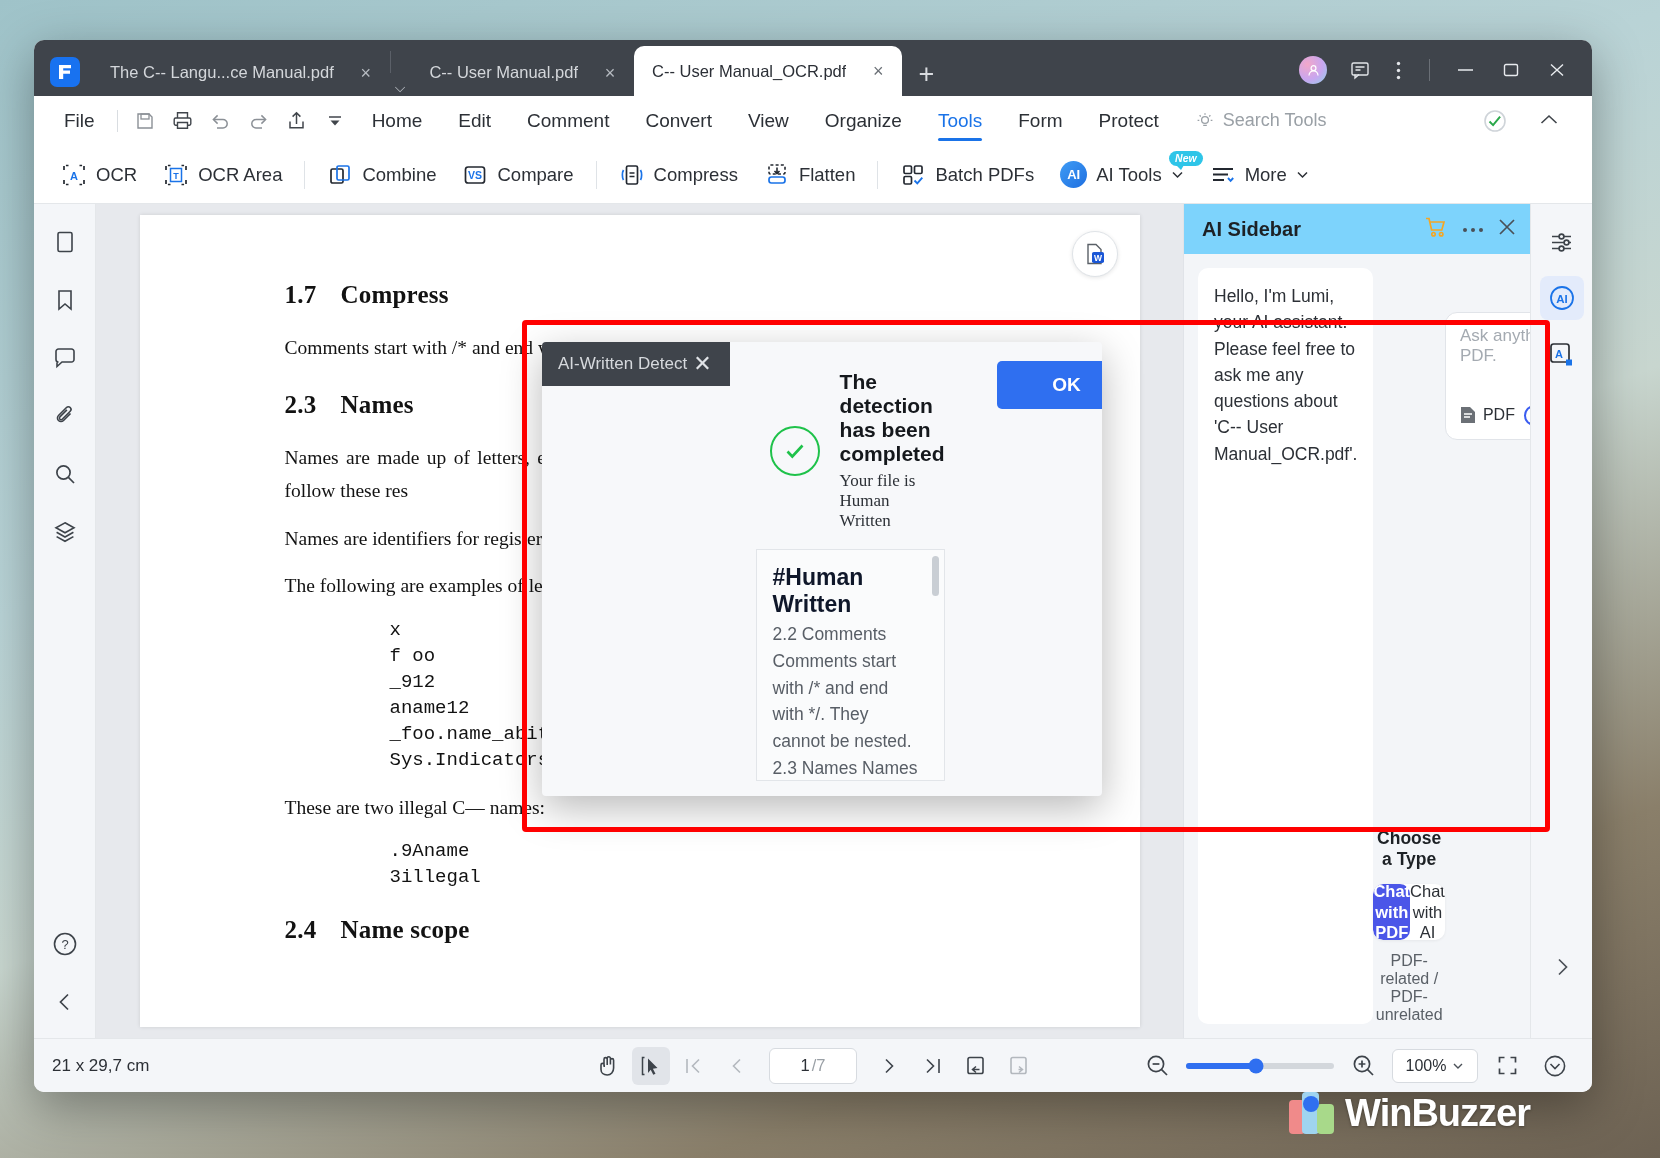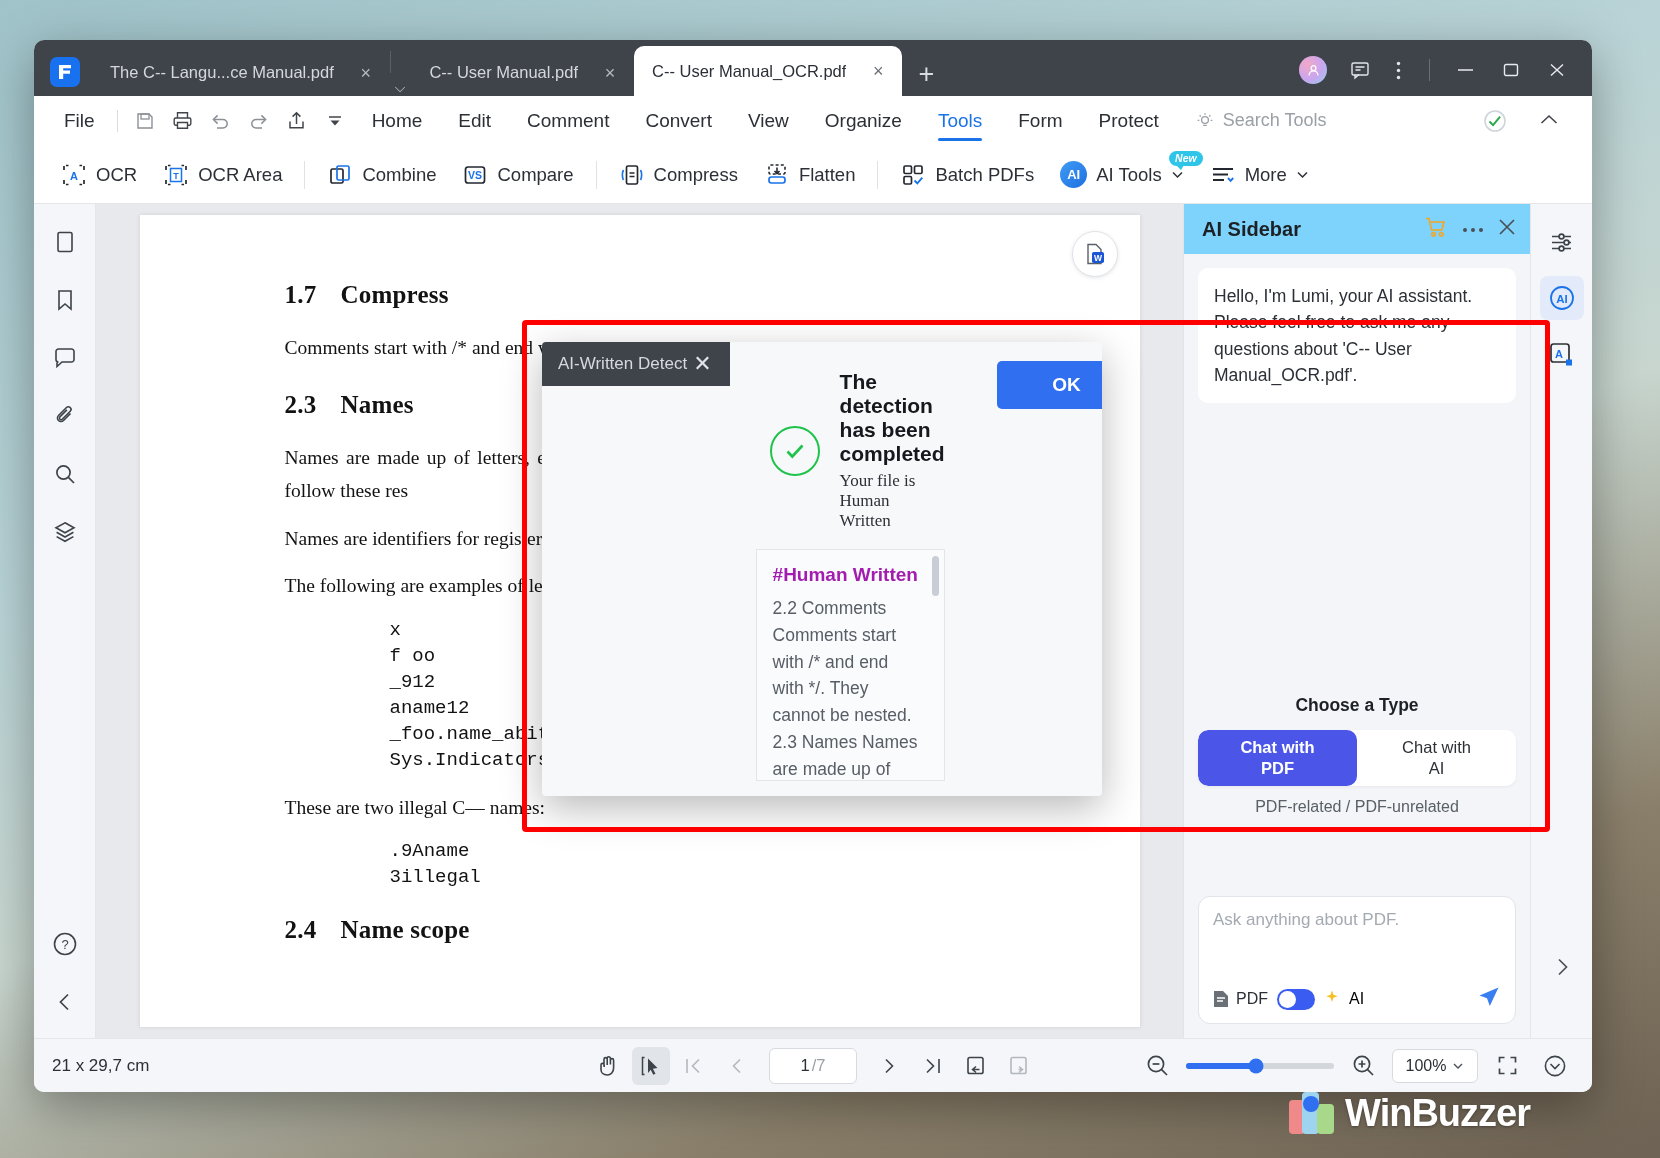--- a/index.html
+++ b/index.html
@@ -183,21 +183,21 @@
     width: 347px; background: #f3f5f8; flex: none;
     border-left: 1px solid #e0e3e8; display: flex; flex-direction: column;
     position: relative;
   }
   .ais-head {
     height: 50px; display: flex; align-items: center;
     padding: 0 14px 0 18px; background: #7dd3fc;
   }
   .ais-title { font-size: 20px; font-weight: 700; color: #1d2125; }
   .ais-head-icons { margin-left: auto; display: flex; align-items: center; gap: 14px; }
-  .ais-body { flex: 1; display: flex; flex-direction: column; padding: 14px; min-height: 0; gap: 36px; }
+  .ais-body { flex: 1; display: flex; flex-direction: row; padding: 14px; min-height: 0; }
   .greeting {
     background: #fff; border-radius: 10px; padding: 15px 16px;
     font-size: 17.5px; line-height: 1.5; color: #2c3036;
   }
   .choose-wrap { margin-top: auto; text-align: center; }
   .choose-title { font-size: 17.5px; font-weight: 700; color: #1d2125; margin-bottom: 14px; }
   .type-toggle {
     display: flex; background: #fff; border-radius: 10px;
     overflow: hidden; height: 56px; box-shadow: 0 1px 3px rgba(0,0,0,.06);
   }
@@ -303,21 +303,21 @@
     border: 2.5px solid #1fc24a; display: flex;
     align-items: center; justify-content: center; flex: none;
   }
   .result-title { font-size: 21px; font-weight: 700; color: #15181c; margin-bottom: 5px; }
   .result-sub { font-size: 17px; color: #2c3036; font-family: Liberation Serif, serif; }
   .scrollbox {
     background: #fafbfc; border: 1px solid #e2e5e9;
     height: 232px; overflow: hidden; position: relative;
     padding: 14px 20px 0 16px;
   }
-  .sb-h { font-size: 19px; font-weight: 700; color: #a21caf; margin-bottom: 9px; }
+  .sb-h { font-size: 23px; font-weight: 700; color: #0f172a; margin-bottom: 3px; }
   .sb-p { font-size: 17.5px; line-height: 1.53; color: #585e66; }
   .scroll-thumb {
     position: absolute; right: 5px; top: 6px; width: 7px; height: 40px;
     background: #c9ced4; border-radius: 4px;
   }
   .modal-foot { height: 86px; display: flex; align-items: center; justify-content: flex-end; padding: 0 26px; flex: none; }
   .ok-btn {
     width: 140px; height: 48px; background: #2f6ff0; color: #fff;
     border-radius: 5px; display: flex; align-items: center; justify-content: center;
     font-size: 19px; font-weight: 700;

